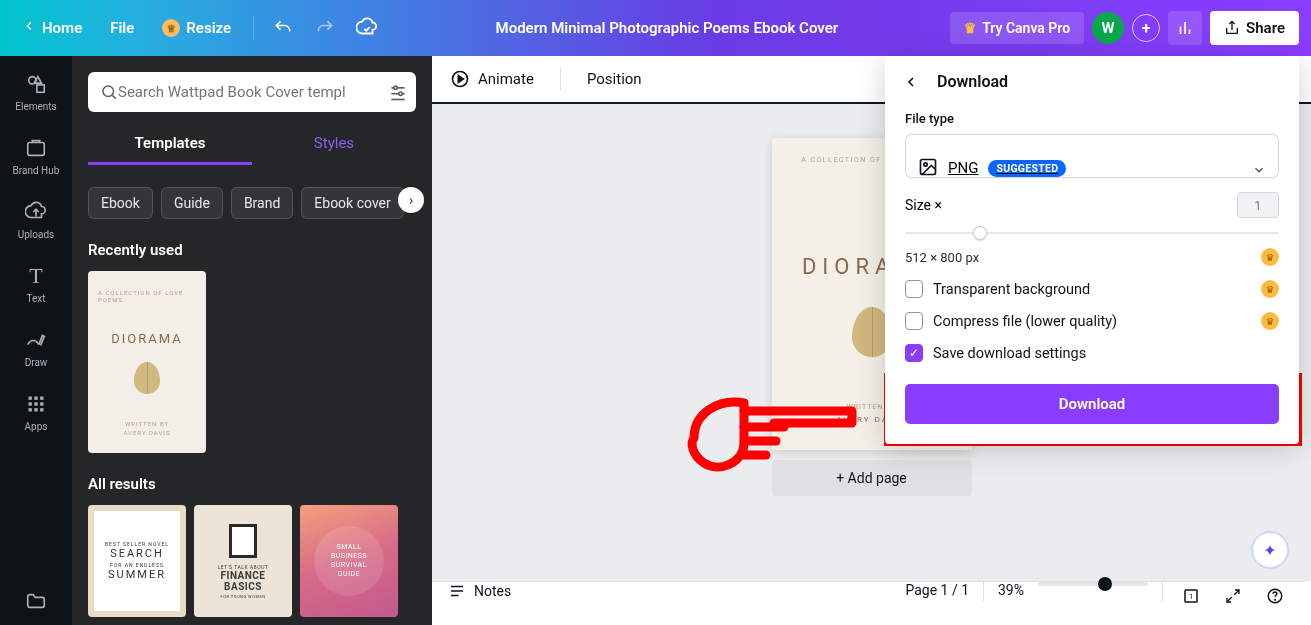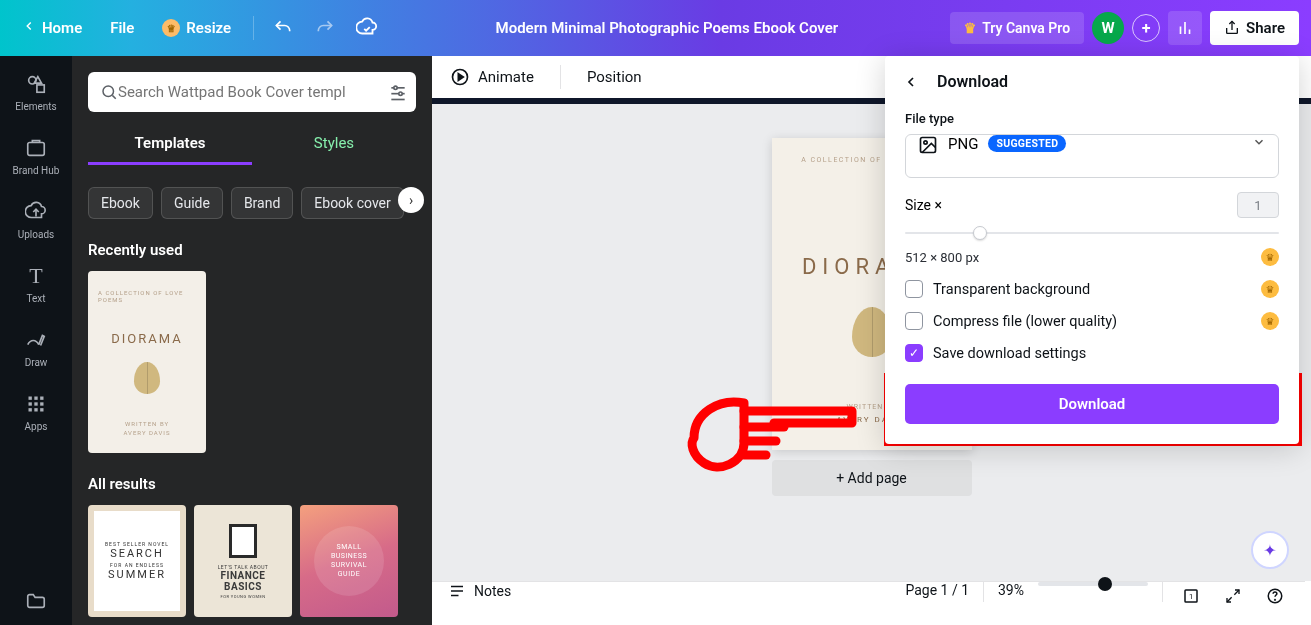--- a/index.html
+++ b/index.html
@@ -20,21 +20,21 @@
 .rail { position:absolute; left:0; top:56px; bottom:0; width:72px; background:#0e1318; display:flex; flex-direction:column; align-items:center; color:#abb0b8; padding-top:6px; gap:2px;}
 .rail-item { width:72px; display:flex; flex-direction:column; align-items:center; justify-content:center; padding:10px 0 12px; font-size:10px; gap:5px; cursor:pointer; border-radius:4px;}
 .rail-item.active { background:#252627; color:#fff; }
 .rail-glyph { width:24px; height:24px; display:flex; align-items:center; justify-content:center; font-size:18px; }
 
 
 .panel { position:absolute; left:72px; top:56px; bottom:0; width:360px; background:#252627; color:#fff; padding:16px; overflow:hidden;}
 .search-wrap { background:#fff; border-radius:6px; height:40px; display:flex; align-items:center; padding:0 8px 0 12px; color:#5c6066;}
 .search-wrap input { flex:1; border:none; outline:none; font-size:15px; color:#5c6066; }
 .tabs { display:flex; margin-top:14px; }
-.tab { flex:1; text-align:center; padding:8px 0 10px; font-size:15px; color:#86efac; cursor:pointer;}
+.tab { flex:1; text-align:center; padding:8px 0 10px; font-size:15px; color:#8b5cf6; cursor:pointer;}
 .tab.active { color:#fff; border-bottom:3px solid #8b3dff; font-weight:600;}
 .chips { display:flex; gap:8px; margin-top:22px; align-items:flex-start; position:relative;}
 .chip { background:rgba(255,255,255,0.07); border:1px solid rgba(255,255,255,0.15); border-radius:6px; padding:7px 12px; font-size:14px; color:#e5e7eb; cursor:pointer; white-space:nowrap;}
 .chip-arrow { width:26px; height:26px; border-radius:50%; background:#fff; color:#333; display:flex; align-items:center; justify-content:center; font-size:14px; position:absolute; right:-8px;}
 .sect { margin-top:22px; font-size:15px; font-weight:600;}
 .thumbs { margin-top:12px; display:flex; gap:8px;}
 .thumb { background:#f3efe8; border-radius:4px; display:flex; flex-direction:column; align-items:center; justify-content:center; color:#8a6a4a; font-family: Georgia, serif; position:relative; overflow:hidden;}
 .thumb.big { width:118px; height:182px; padding:10px;}
 .thumb.sm { width:98px; height:112px; font-size:8px; padding:6px;}
 .thumb .top { font-size:6px; letter-spacing:1px; color:#b5a08a;}
@@ -42,21 +42,21 @@
 .thumb .leaf { width:26px; height:32px; background:#d0b87f; border-radius:50% 50% 50% 50% / 60% 60% 40% 40%; margin-top:16px; position:relative;}
 .thumb .leaf::after { content:""; position:absolute; top:0; bottom:0; left:50%; width:1px; background:rgba(0,0,0,0.15);}
 .thumb .auth { font-size:6px; margin-top:26px; letter-spacing:1px; color:#b5a08a;}
 .thumb.sm2 { background:#ece5d7; color:#3a3a3a;}
 .thumb.sm3 { background:linear-gradient(160deg,#f4a07e,#d76b88,#c25a8c);}
 .thumb.sm3 .circle { width:70px; height:70px; border-radius:50%; background:rgba(255,255,255,0.12); display:flex; align-items:center; justify-content:center; flex-direction:column; color:#fff; font-size:7px; text-align:center; line-height:1.3; letter-spacing:0.5px;}
 .panel-handle { position:absolute; right:-14px; top:50%; transform:translateY(-50%); width:18px; height:80px; background:#252627; border-radius:0 10px 10px 0; display:flex; align-items:center; justify-content:center; color:#aaa; font-size:10px;}
 
 
 .editor { position:absolute; left:432px; right:0; top:56px; bottom:44px; background:#ebecee; display:flex; flex-direction:column;}
-.ed-top { height:48px; background:#fff; border-bottom:6px solid #0f172a; display:flex; align-items:center; padding:0 18px; gap:26px; font-size:15px; color:#0e1318;}
+.ed-top { height:48px; background:#fff; border-bottom:2px solid #0f172a; display:flex; align-items:center; padding:0 18px; gap:26px; font-size:15px; color:#0e1318;}
 .ed-btn { display:flex; align-items:center; gap:8px; cursor:pointer;}
 .sep { width:1px; height:24px; background:#e3e3e5;}
 .canvas-wrap { flex:1; display:flex; align-items:flex-start; justify-content:center; padding-top:34px; position:relative; overflow:auto;}
 .page { width:200px; height:312px; background:#f4f0e8; box-shadow:0 2px 10px rgba(0,0,0,0.15); display:flex; flex-direction:column; align-items:center; padding:18px 10px; font-family:Georgia, serif; color:#8a6a4a; position:relative;}
 .page .ptop { font-size:7px; letter-spacing:1.5px; color:#b5a08a;}
 .page .ptitle { font-size:22px; letter-spacing:6px; margin-top:90px;}
 .page .leaf { width:40px; height:50px; background:#d0b87f; border-radius:50% 50% 50% 50% / 60% 60% 40% 40%; margin-top:28px; position:relative;}
 .page .leaf::after { content:""; position:absolute; top:0; bottom:0; left:50%; width:1px; background:rgba(0,0,0,0.15);}
 .page .pwritten { font-size:7px; letter-spacing:1px; margin-top:46px; color:#b5a08a;}
 .page .pauth { font-size:8px; letter-spacing:2px; margin-top:4px; color:#8a6a4a;}
@@ -66,21 +66,21 @@
 
 
 .hand { position:absolute; pointer-events:none; }
 .redbox { position:absolute; border:5px solid #ff0000; pointer-events:none;}
 
 
 .popover { position:absolute; right:12px; top:56px; width:414px; background:#fff; border-radius:4px; box-shadow:0 4px 30px rgba(0,0,0,0.18); padding:0 0 20px; z-index:20;}
 .pop-head { display:flex; align-items:center; gap:18px; padding:16px 18px; font-size:16px; font-weight:600; color:#0e1318;}
 .pop-body { padding:4px 20px 0;}
 .label-sm { font-size:13px; color:#0e1318; font-weight:500; margin-bottom:8px;}
-.select-box { border:1px solid #d3d6da; border-radius:6px; height:44px; display:flex; align-items:flex-start; padding:0 12px; gap:10px; font-size:15px; cursor:pointer;}
+.select-box { border:1px solid #d3d6da; border-radius:6px; height:44px; display:flex; align-items:flex-end; padding:0 12px; gap:10px; font-size:15px; cursor:pointer;text-decoration:underline;}
 .badge { background:#0a66ff; color:#fff; font-size:10.5px; font-weight:700; padding:2px 8px; border-radius:10px; letter-spacing:0.3px;}
 .chev { margin-left:auto; color:#555;}
 .sizerow { display:flex; align-items:center; justify-content:space-between; margin-top:14px; font-size:14px;}
 .sizeinput { width:42px; height:26px; border:1px solid #d3d6da; border-radius:4px; text-align:center; font-size:13px; background:#f1f2f4; color:#7a7f86;}
 .slider { position:relative; height:18px; margin-top:6px;}
 .slider::before { content:""; position:absolute; left:0; right:0; top:8px; height:2px; background:#e3e5e9; border-radius:2px;}
 .slider .knob { position:absolute; top:2px; left:68px; width:14px; height:14px; border-radius:50%; background:#fff; border:1px solid #c7cad0; box-shadow:0 1px 2px rgba(0,0,0,0.15);}
 .dims { font-size:13px; color:#2b2f36; margin-top:6px; display:flex; align-items:center; justify-content:space-between;}
 .premium { width:18px; height:18px; border-radius:50%; background:#fdbc40; display:inline-flex; align-items:center; justify-content:center; font-size:10px; color:#a06500;}
 .check-row { display:flex; align-items:center; gap:10px; margin-top:14px; font-size:14.5px; color:#0e1318;}

